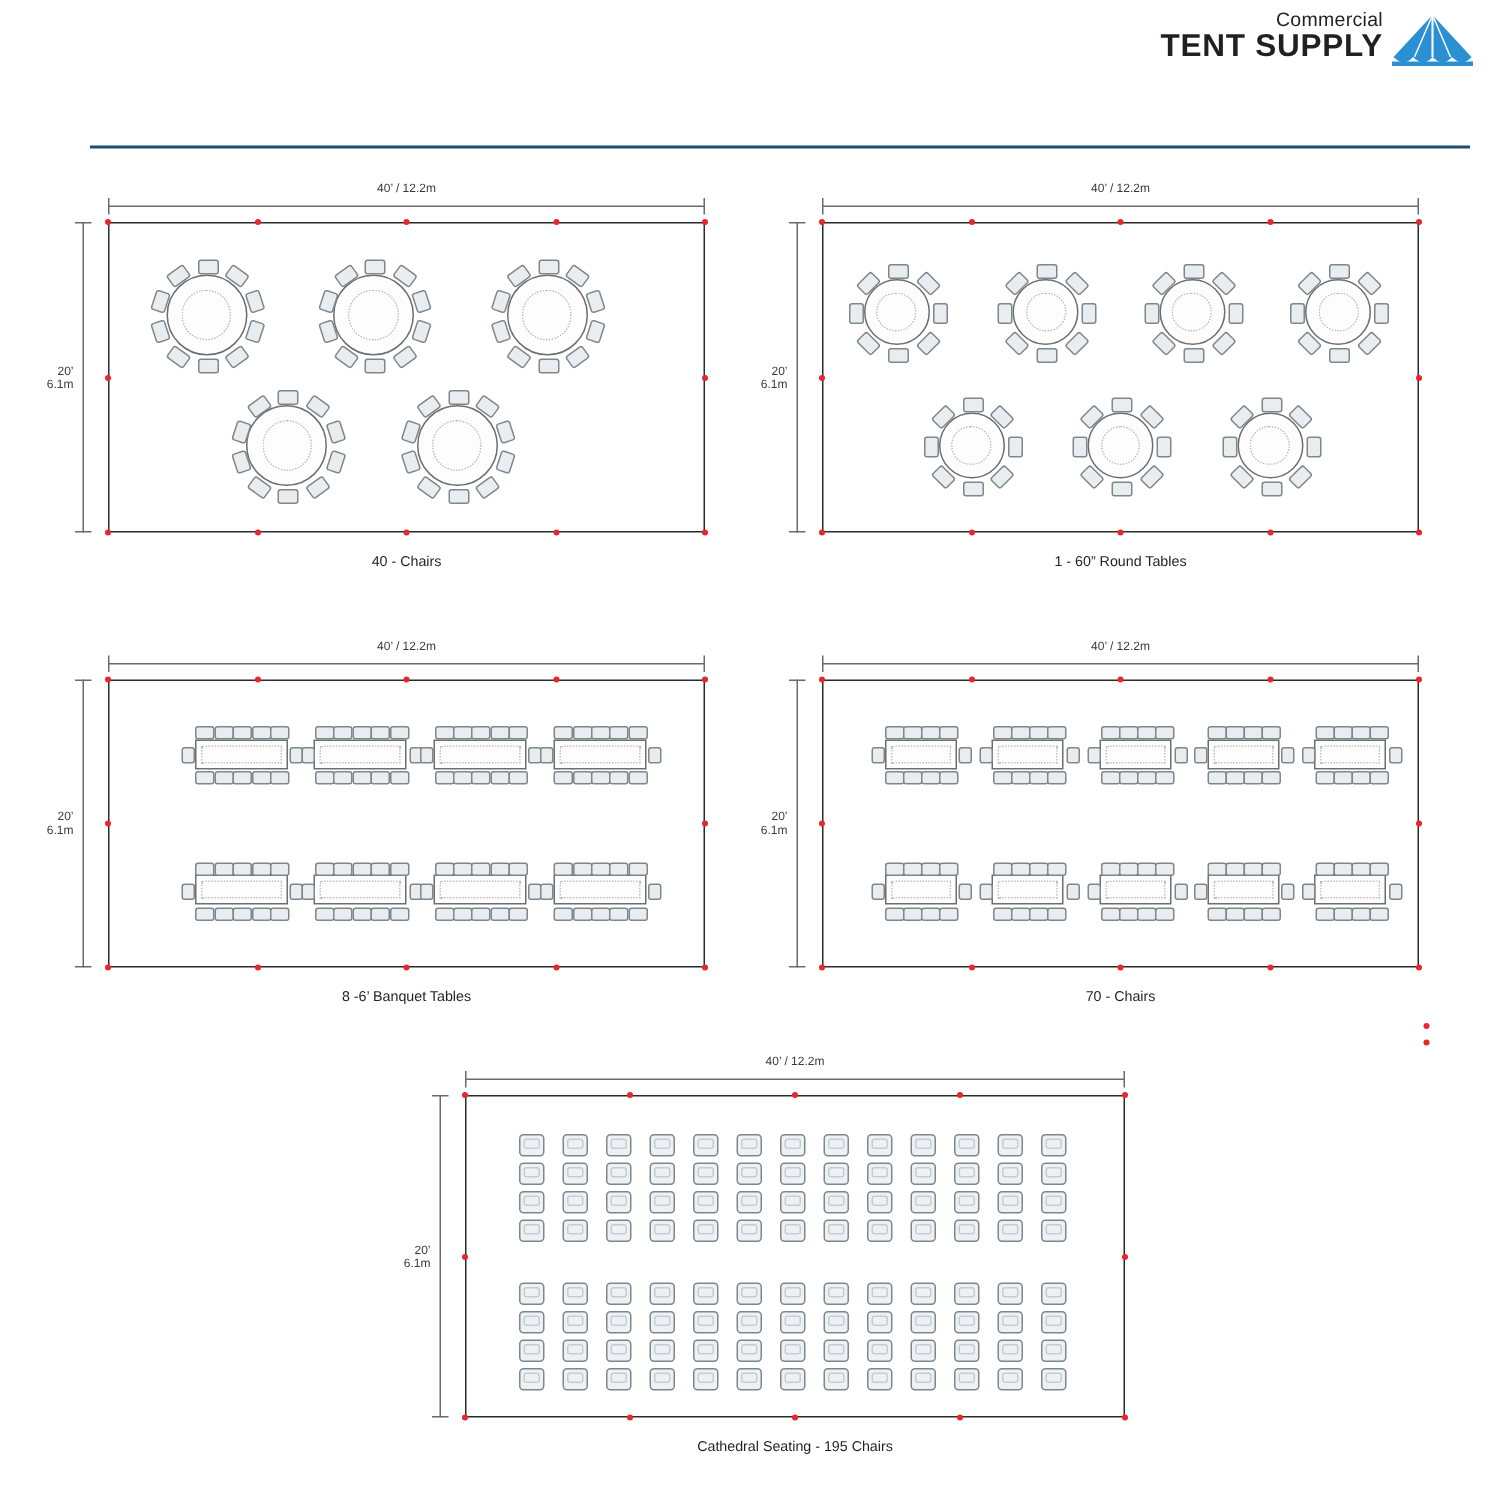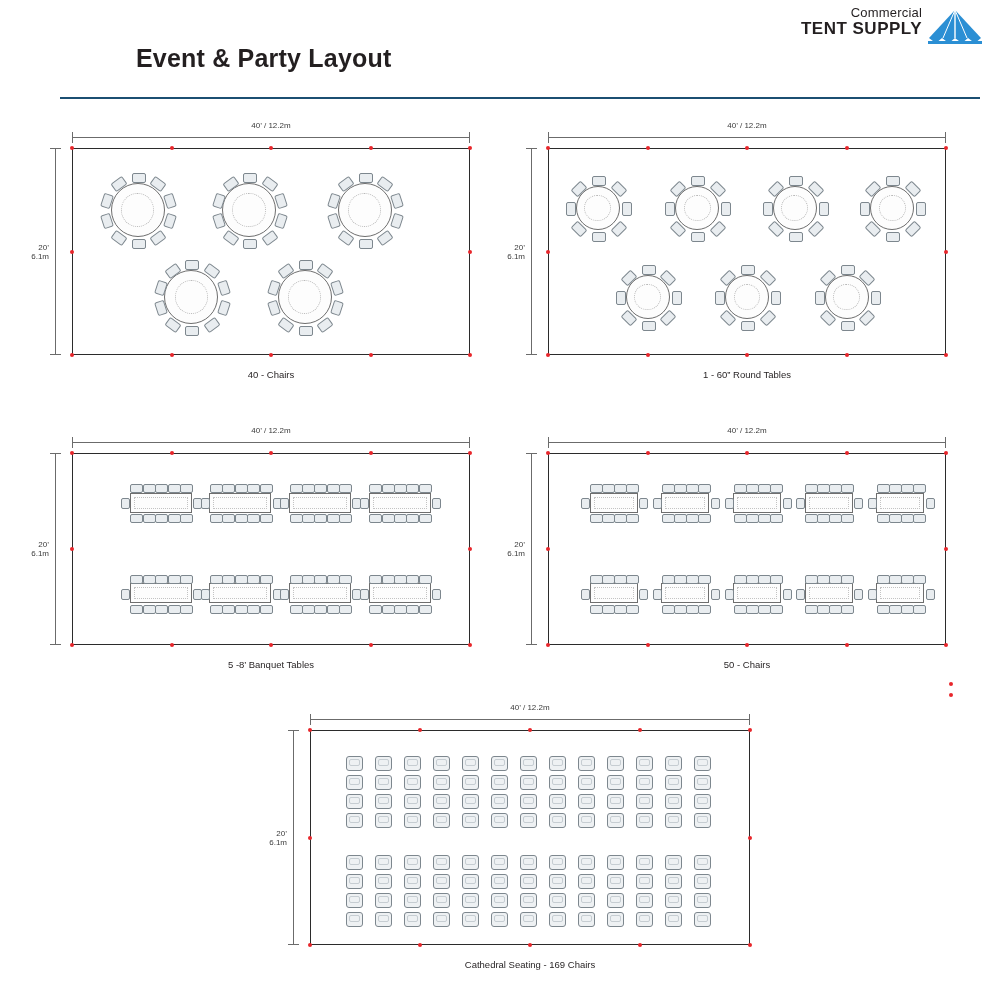--- a/index.html
+++ b/index.html
@@ -15,21 +15,21 @@
   
   .brand{
     position:absolute;top:6px;right:16px;
     text-align:right;
     line-height:1.05;
   }
   .brand .line1{
     font-size:13px;letter-spacing:.2px;color:#231f20;
   }
   .brand .line2{
-    font-size:17px;font-weight:bold;letter-spacing:.5px;color:#231f20;
+    font-size:21px;font-weight:bold;letter-spacing:.5px;color:#231f20;
   }
   .brand-mark{
     position:absolute;top:2px;right:0;
   }
   .brand-text{position:relative;padding-right:62px;}
 
   .title-row{
     position:absolute;left:0;right:0;top:44px;
     padding:0 24px 0 136px;
     display:flex;align-items:baseline;gap:28px;
@@ -139,21 +139,20 @@
         <path d="M29 2 L29 30" stroke="#ffffff" stroke-width="1.4"></path>
         <path d="M29 2 L41 30 M29 2 L17 30" stroke="#ffffff" stroke-width="1"></path>
         <path d="M3 30 q7 7 13 0 q7 7 13 0 q7 7 13 0 q7 7 13 0" fill="#2b8fd4"></path>
         <rect x="2" y="33" width="54" height="3" fill="#2b8fd4"></rect>
       </svg>
     </div>
   </div>
 </div>
 
 <div class="title-row">
-  <div class="title-main">Event &amp; Party Layout</div>
 </div>
 <div class="rule"></div>
 
 <div class="sheet" id="sheet">
     <div class="panel" style="left: 72px; top: 148px; width: 398px;">
       <div class="dim-top" style="left: 0px; top: -16px; width: 398px;">
         <div class="line"></div>
         <div class="tick" style="left: 0px;"></div>
         <div class="tick" style="left: 397px;"></div>
         <div class="label">40’ / 12.2m</div>
@@ -493,21 +492,21 @@
       <div class="chair" style="width: 11px; height: 7px; left: 309.61px; top: 151.66px; transform: rotate(0deg);"></div>
       <div class="chair" style="width: 11px; height: 7px; left: 322.01px; top: 121.66px; transform: rotate(0deg);"></div>
       <div class="chair" style="width: 11px; height: 7px; left: 322.01px; top: 151.66px; transform: rotate(0deg);"></div>
       <div class="chair" style="width: 11px; height: 7px; left: 334.41px; top: 121.66px; transform: rotate(0deg);"></div>
       <div class="chair" style="width: 11px; height: 7px; left: 334.41px; top: 151.66px; transform: rotate(0deg);"></div>
       <div class="chair" style="width: 11px; height: 7px; left: 346.81px; top: 121.66px; transform: rotate(0deg);"></div>
       <div class="chair" style="width: 11px; height: 7px; left: 346.81px; top: 151.66px; transform: rotate(0deg);"></div>
       <div class="chair" style="width: 9px; height: 7px; left: 287.01px; top: 136.66px; transform: rotate(90deg);"></div>
       <div class="chair" style="width: 9px; height: 7px; left: 359.01px; top: 136.66px; transform: rotate(90deg);"></div>
       <div class="caption" style="position: absolute; left: 0px; top: 198px; width: 398px;">
-        <div>5 -8’  Banquet Tables</div>
+        <div>8 -6’  Banquet Tables</div>
       </div>
     </div>
     <div class="panel" style="left: 548px; top: 453px; width: 398px;">
       <div class="dim-top" style="left: 0px; top: -16px; width: 398px;">
         <div class="line"></div>
         <div class="tick" style="left: 0px;"></div>
         <div class="tick" style="left: 397px;"></div>
         <div class="label">40’ / 12.2m</div>
       </div>
       <div class="dim-left" style="left: -22px; top: 0px; height: 192px;">
@@ -653,21 +652,21 @@
       <div class="chair" style="width: 11px; height: 7px; left: 328.85px; top: 151.66px; transform: rotate(0deg);"></div>
       <div class="chair" style="width: 11px; height: 7px; left: 340.85px; top: 121.66px; transform: rotate(0deg);"></div>
       <div class="chair" style="width: 11px; height: 7px; left: 340.85px; top: 151.66px; transform: rotate(0deg);"></div>
       <div class="chair" style="width: 11px; height: 7px; left: 352.85px; top: 121.66px; transform: rotate(0deg);"></div>
       <div class="chair" style="width: 11px; height: 7px; left: 352.85px; top: 151.66px; transform: rotate(0deg);"></div>
       <div class="chair" style="width: 11px; height: 7px; left: 364.85px; top: 121.66px; transform: rotate(0deg);"></div>
       <div class="chair" style="width: 11px; height: 7px; left: 364.85px; top: 151.66px; transform: rotate(0deg);"></div>
       <div class="chair" style="width: 9px; height: 7px; left: 318.85px; top: 136.66px; transform: rotate(90deg);"></div>
       <div class="chair" style="width: 9px; height: 7px; left: 376.85px; top: 136.66px; transform: rotate(90deg);"></div>
       <div class="caption" style="position: absolute; left: 0px; top: 198px; width: 398px;">
-        <div>50 - Chairs</div>
+        <div>70 - Chairs</div>
       </div>
     </div>
     <div class="panel" style="left: 310px; top: 730px; width: 440px;">
       <div class="dim-top" style="left: 0px; top: -16px; width: 440px;">
         <div class="line"></div>
         <div class="tick" style="left: 0px;"></div>
         <div class="tick" style="left: 439px;"></div>
         <div class="label">40’ / 12.2m</div>
       </div>
       <div class="dim-left" style="left: -22px; top: 0px; height: 215px;">
@@ -787,18 +786,18 @@
       <div class="cath-chair" style="left: 152px; top: 181.7px;"></div>
       <div class="cath-chair" style="left: 181px; top: 181.7px;"></div>
       <div class="cath-chair" style="left: 210px; top: 181.7px;"></div>
       <div class="cath-chair" style="left: 239px; top: 181.7px;"></div>
       <div class="cath-chair" style="left: 268px; top: 181.7px;"></div>
       <div class="cath-chair" style="left: 297px; top: 181.7px;"></div>
       <div class="cath-chair" style="left: 326px; top: 181.7px;"></div>
       <div class="cath-chair" style="left: 355px; top: 181.7px;"></div>
       <div class="cath-chair" style="left: 384px; top: 181.7px;"></div>
       <div class="caption" style="position: absolute; left: 0px; top: 221px; width: 440px;">
-        <div>Cathedral Seating - 169 Chairs</div>
+        <div>Cathedral Seating - 195 Chairs</div>
       </div>
     </div>
     <div class="stray-dot" style="left: 949px; top: 693px;"></div>
     <div class="stray-dot" style="left: 949px; top: 682px;"></div>
   </div>
 
 </body></html>

